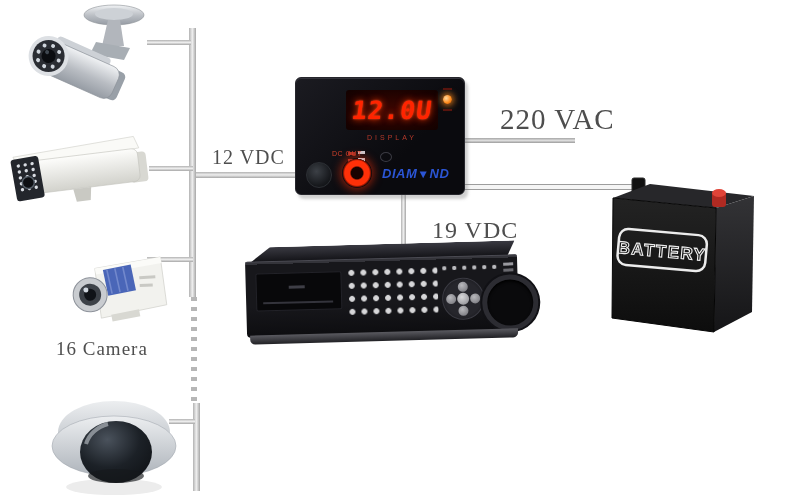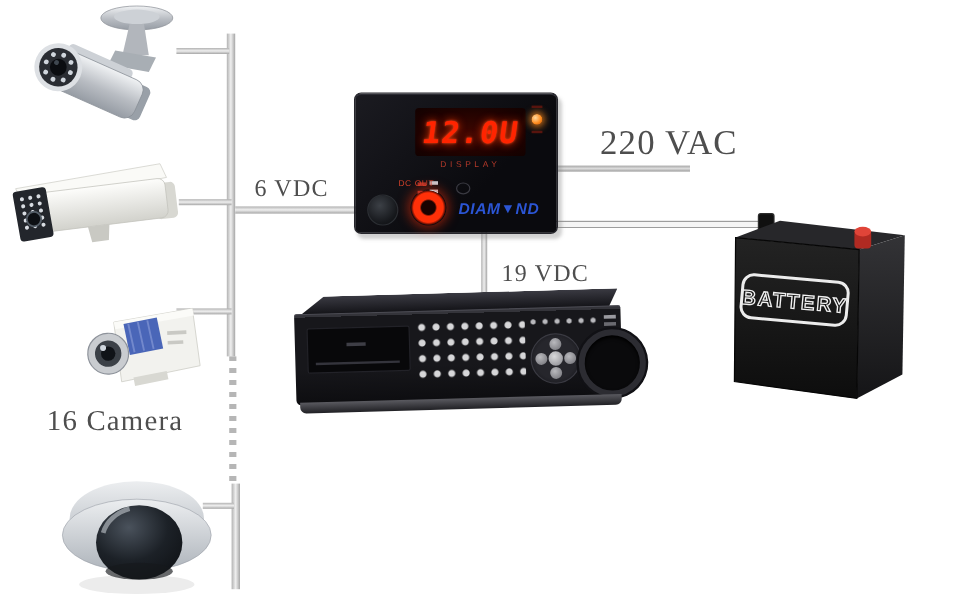--- a/index.html
+++ b/index.html
@@ -22,22 +22,22 @@
   #wire-220vac{left:464px;top:138px;width:111px;height:5px;
                background:linear-gradient(180deg,#a6a6a6,#dcdcdc 50%,#9c9c9c);}
   #wire-battery{left:462px;top:184px;width:178px;height:6px;
                 background:linear-gradient(180deg,#9d9d9d 0 1px,#f5f5f5 1px 5px,#9d9d9d 5px 6px);}
 
   
   .diagram-label{position:absolute;font-family:"Liberation Serif",serif;color:#4e4e4e;
                  letter-spacing:1px;z-index:4;white-space:nowrap;}
   #label-12vdc{left:212px;top:146px;font-size:20px;}
   #label-220vac{left:500px;top:103px;font-size:29px;}
-  #label-19vdc{left:418px;top:217px;font-size:20px;}
-  #label-16cam{left:39px;top:338px;font-size:24px;}
+  #label-19vdc{left:432px;top:217px;font-size:24px;}
+  #label-16cam{left:56px;top:338px;font-size:19px;}
 
   
   .camera{position:absolute;z-index:3;}
   #camera-bullet{left:12px;top:0px;}
   #camera-housing{left:2px;top:133px;}
   #camera-box{left:66px;top:247px;}
   #camera-dome{left:46px;top:388px;}
 
   
   .psu{position:absolute;left:295px;top:77px;width:168px;height:116px;z-index:3;
@@ -118,21 +118,21 @@
   <div class="wire-v" id="bus-bottom"></div>
   <div class="wire-h" id="wire-cam1"></div>
   <div class="wire-h" id="wire-cam2"></div>
   <div class="wire-h" id="wire-cam3"></div>
   <div class="wire-h" id="wire-cam4"></div>
   <div class="wire-h" id="wire-12vdc"></div>
   <div class="wire-v" id="wire-19vdc"></div>
   <div class="wire-h" id="wire-220vac"></div>
   <div class="wire-h" id="wire-battery"></div>
 
-  <div class="diagram-label" id="label-12vdc">6 VDC</div>
+  <div class="diagram-label" id="label-12vdc">12 VDC</div>
   <div class="diagram-label" id="label-220vac">220 VAC</div>
   <div class="diagram-label" id="label-19vdc">19 VDC</div>
   <div class="diagram-label" id="label-16cam">16 Camera</div>
 
   <svg class="camera" id="camera-bullet" width="150" height="115" viewBox="0 0 150 115">
     <defs>
       <linearGradient id="silver1" x1="0" y1="0" x2="0" y2="1">
         <stop offset="0" stop-color="#f0f2f4"></stop>
           <stop offset=".55" stop-color="#b8bcc2"></stop>
           <stop offset="1" stop-color="#969ca4"></stop>

